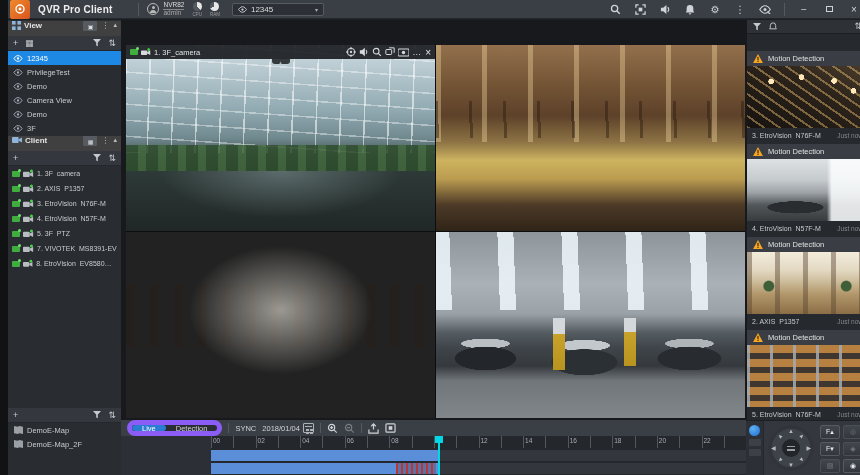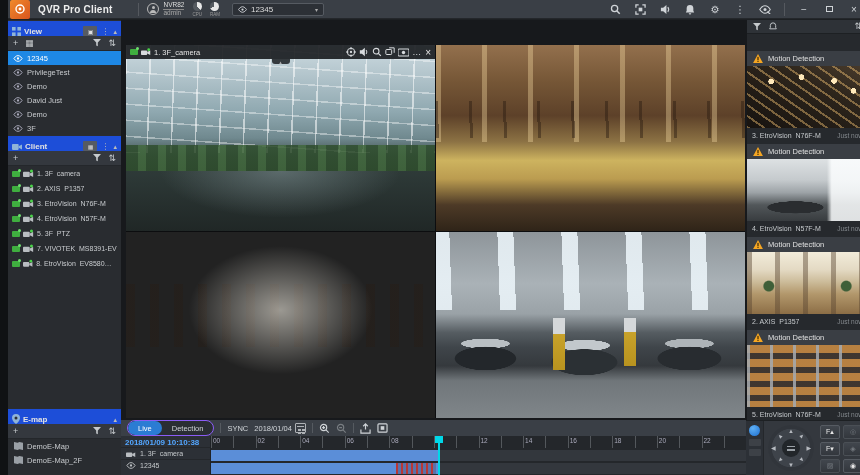--- a/index.html
+++ b/index.html
@@ -27,21 +27,21 @@
   .pie-ram{background:conic-gradient(#e8e8e8 0 250deg,#555a60 250deg 360deg);}
   .view-select{display:flex;align-items:center;gap:4px;background:#2c3036;border:1px solid #565b62;border-radius:2px;height:13px;padding:0 5px;margin-left:12px;width:92px;}
   .view-select .vtxt{font-size:8px;color:#ddd;flex:1;}
   .hdr-icons{margin-left:auto;display:flex;align-items:center;gap:13px;padding-right:8px;}
   .hico{width:12px;height:12px;display:flex;align-items:center;justify-content:center;color:#cfd3d7;font-size:10px;cursor:default;}
   .win-restore{width:7px;height:6px;border:1px solid #cfd3d7;}
   svg.i{display:block;}
 
   
   .sidebar{position:absolute;left:0;top:20px;width:113px;height:455px;background:#292c30;}
-  .sec-h{height:16px;background:#1d4ed8;display:flex;align-items:flex-end;padding:0 4px;gap:3px;border-top:1px solid #2a2d31;}
+  .sec-h{height:16px;background:#404040;display:flex;align-items:flex-start;padding:0 4px;gap:3px;border-top:1px solid #2a2d31;}
   .sec-h .t{font-size:8px;font-weight:bold;color:#e2e2e2;flex:1;}
   .mini-btn{width:14px;height:10px;background:#565b62;border-radius:1px;display:flex;align-items:center;justify-content:center;font-size:6px;color:#ddd;}
   .dots{font-size:8px;color:#bbb;padding:0 1px;}
   .chev{font-size:7px;color:#bbb;}
   .sec-tools{height:15px;background:#34383e;display:flex;align-items:center;padding:0 5px;gap:7px;border-bottom:1px solid #24272b;}
   .sec-tools .sp{flex:1;}
   .tool{font-size:9px;color:#c6cacd;line-height:9px;}
   .lst{}
   .row{height:14px;display:flex;align-items:center;gap:4px;padding:0 5px;font-size:7.5px;color:#c9cccf;}
   .row.sel{background:#1e88e5;color:#fff;}
@@ -83,21 +83,21 @@
     radial-gradient(ellipse 56px 22px at 48% 70%,#2b3034 58%,rgba(0,0,0,0) 60%),
     radial-gradient(ellipse 54px 20px at 82% 68%,#282c30 58%,rgba(0,0,0,0) 60%),
     radial-gradient(ellipse 40px 8px at 16% 60%,#b9bfc3 60%,rgba(0,0,0,0) 62%),
     radial-gradient(ellipse 42px 9px at 48% 61%,#c2c8cc 60%,rgba(0,0,0,0) 62%),
     radial-gradient(ellipse 40px 8px at 82% 60%,#aeb4b8 60%,rgba(0,0,0,0) 62%);}
   .pillar{position:absolute;width:12px;background:linear-gradient(180deg,#d5d8da 0%,#d5d8da 30%,#c8a22a 30%,#b8931f 100%);}
 
   
   .bottom{position:absolute;left:113px;top:420px;width:625px;height:55px;background:#2c3036;}
   .tl-bar-top{position:absolute;left:0;top:0;width:625px;height:16px;background:#3a3f46;display:flex;align-items:center;gap:6px;padding:0 6px;}
-  .pillgrp{display:flex;background:#2a2e33;border:1px solid #8b5cf6;border-radius:8px;height:16px;overflow:hidden;justify-content:flex-end;}
+  .pillgrp{display:flex;background:#2a2e33;border:5px solid #8b5cf6;border-radius:8px;height:16px;overflow:hidden;justify-content:flex-end;}
   .pill{font-size:7.5px;padding:0 10px;display:flex;align-items:center;color:#cfd3d7;}
   .pill.on{background:#2b7cd3;color:#fff;border-radius:8px;}
   .vsep{width:1px;height:10px;background:#555a60;}
   .tbtn{font-size:7.5px;color:#cfd3d7;display:flex;align-items:center;gap:3px;}
   .cal{width:11px;height:10px;border:1px solid #aeb2b6;border-radius:1px;position:relative;}
   .cal:before{content:"";position:absolute;left:1px;top:2px;right:1px;height:1px;background:#aeb2b6;}
   .cal:after{content:"";position:absolute;left:2px;top:5px;width:3px;height:2px;background:#aeb2b6;box-shadow:4px 0 #aeb2b6,0 3px #aeb2b6,4px 3px #aeb2b6;}
   .tl-left{position:absolute;left:0;top:16px;width:90px;height:39px;background:#2c3036;border-right:1px solid #1f2226;}
   .tl-stamp{font-size:8px;font-weight:bold;color:#53a6ff;padding:2px 0 0 4px;}
   .tl-rowlab{height:12px;display:flex;align-items:center;gap:4px;padding-left:5px;font-size:7px;color:#c6cacd;border-top:1px solid #24272b;}
@@ -271,21 +271,21 @@
             <path d="M8 1C4 1 1 6 1 6s3 5 7 5 7-5 7-5-3-5-7-5z" fill="none" stroke="#aab" stroke-width="1.6"></path>
             <circle cx="8" cy="6" r="2" fill="#aab"></circle>
           </svg>
         <span class="ellip">Demo</span>
       </div>
       <div class="row">
         <svg class="i" width="10" height="7" viewBox="0 0 16 12">
             <path d="M8 1C4 1 1 6 1 6s3 5 7 5 7-5 7-5-3-5-7-5z" fill="none" stroke="#aab" stroke-width="1.6"></path>
             <circle cx="8" cy="6" r="2" fill="#aab"></circle>
           </svg>
-        <span class="ellip">David Just</span>
+        <span class="ellip">Camera View</span>
       </div>
       <div class="row">
         <svg class="i" width="10" height="7" viewBox="0 0 16 12">
             <path d="M8 1C4 1 1 6 1 6s3 5 7 5 7-5 7-5-3-5-7-5z" fill="none" stroke="#aab" stroke-width="1.6"></path>
             <circle cx="8" cy="6" r="2" fill="#aab"></circle>
           </svg>
         <span class="ellip">Demo</span>
       </div>
       <div class="row">
         <svg class="i" width="10" height="7" viewBox="0 0 16 12">
@@ -376,28 +376,20 @@
         <svg class="i" width="11" height="9" viewBox="0 0 13 10">
             <rect x="0" y="3" width="8" height="6" rx="1" fill="#b9bdc1"></rect>
             <path d="M8 5l4-2v6l-4-2z" fill="#b9bdc1"></path>
             <circle cx="10" cy="2" r="1.8" fill="#4ad24a"></circle>
           </svg>
         <span class="ellip">8. EtroVision_EV8580Q-MD</span>
       </div>
     </div>
 
     <div class="abs" style="left:0;top:388px;width:113px;">
-      <div class="sec-h">
-        <svg class="i" width="8" height="10" viewBox="0 0 8 10">
-            <path d="M4 0a4 4 0 0 1 4 4c0 3-4 6-4 6S0 7 0 4a4 4 0 0 1 4-4z" fill="#8fb4d8"></path>
-            <circle cx="4" cy="4" r="1.5" fill="#2c3036"></circle>
-          </svg>
-        <span class="t">E-map</span>
-        <span class="chev">▴</span>
-      </div>
       <div class="sec-tools">
         <span class="tool">+</span>
         <span class="sp"></span>
         <span class="tool">
             <svg class="i" width="8" height="8" viewBox="0 0 10 10">
               <path d="M0 0h10L6 4.5V9L4 8V4.5z" fill="#c6cacd"></path>
             </svg>
           </span>
         <span class="tool">⇅</span>
       </div>
@@ -525,37 +517,20 @@
           </svg>
         </span>
       <span class="tbtn">
           <svg class="i" width="11" height="10" viewBox="0 0 12 11">
             <rect x="1" y="1" width="10" height="9" rx="1" fill="none" stroke="#cfd3d7" stroke-width="1.3"></rect>
             <rect x="4" y="3.5" width="4" height="4" fill="#cfd3d7"></rect>
           </svg>
         </span>
     </div>
 
-    <div class="tl-left">
-      <div class="tl-stamp">2018/01/09 10:10:38</div>
-      <div class="tl-rowlab">
-        <svg class="i" width="10" height="8" viewBox="0 0 13 10">
-            <rect x="0" y="3" width="8" height="6" rx="1" fill="#b9bdc1"></rect>
-            <path d="M8 5l4-2v6l-4-2z" fill="#b9bdc1"></path>
-          </svg>
-        <span class="ellip">1. 3F_camera</span>
-      </div>
-      <div class="tl-rowlab">
-        <svg class="i" width="10" height="7" viewBox="0 0 16 12">
-            <path d="M8 1C4 1 1 6 1 6s3 5 7 5 7-5 7-5-3-5-7-5z" fill="none" stroke="#b9bdc1" stroke-width="1.6"></path>
-            <circle cx="8" cy="6" r="2" fill="#b9bdc1"></circle>
-          </svg>
-        <span class="ellip">12345</span>
-      </div>
-    </div>
 
     <div class="tl-track">
       <div class="ruler">
         <span class="tick" style="left:0%">00</span>
         <span class="tick" style="left:8.333%">02</span>
         <span class="tick" style="left:16.667%">04</span>
         <span class="tick" style="left:25%">06</span>
         <span class="tick" style="left:33.333%">08</span>
         <span class="tick" style="left:41.667%">10</span>
         <span class="tick" style="left:50%">12</span>

